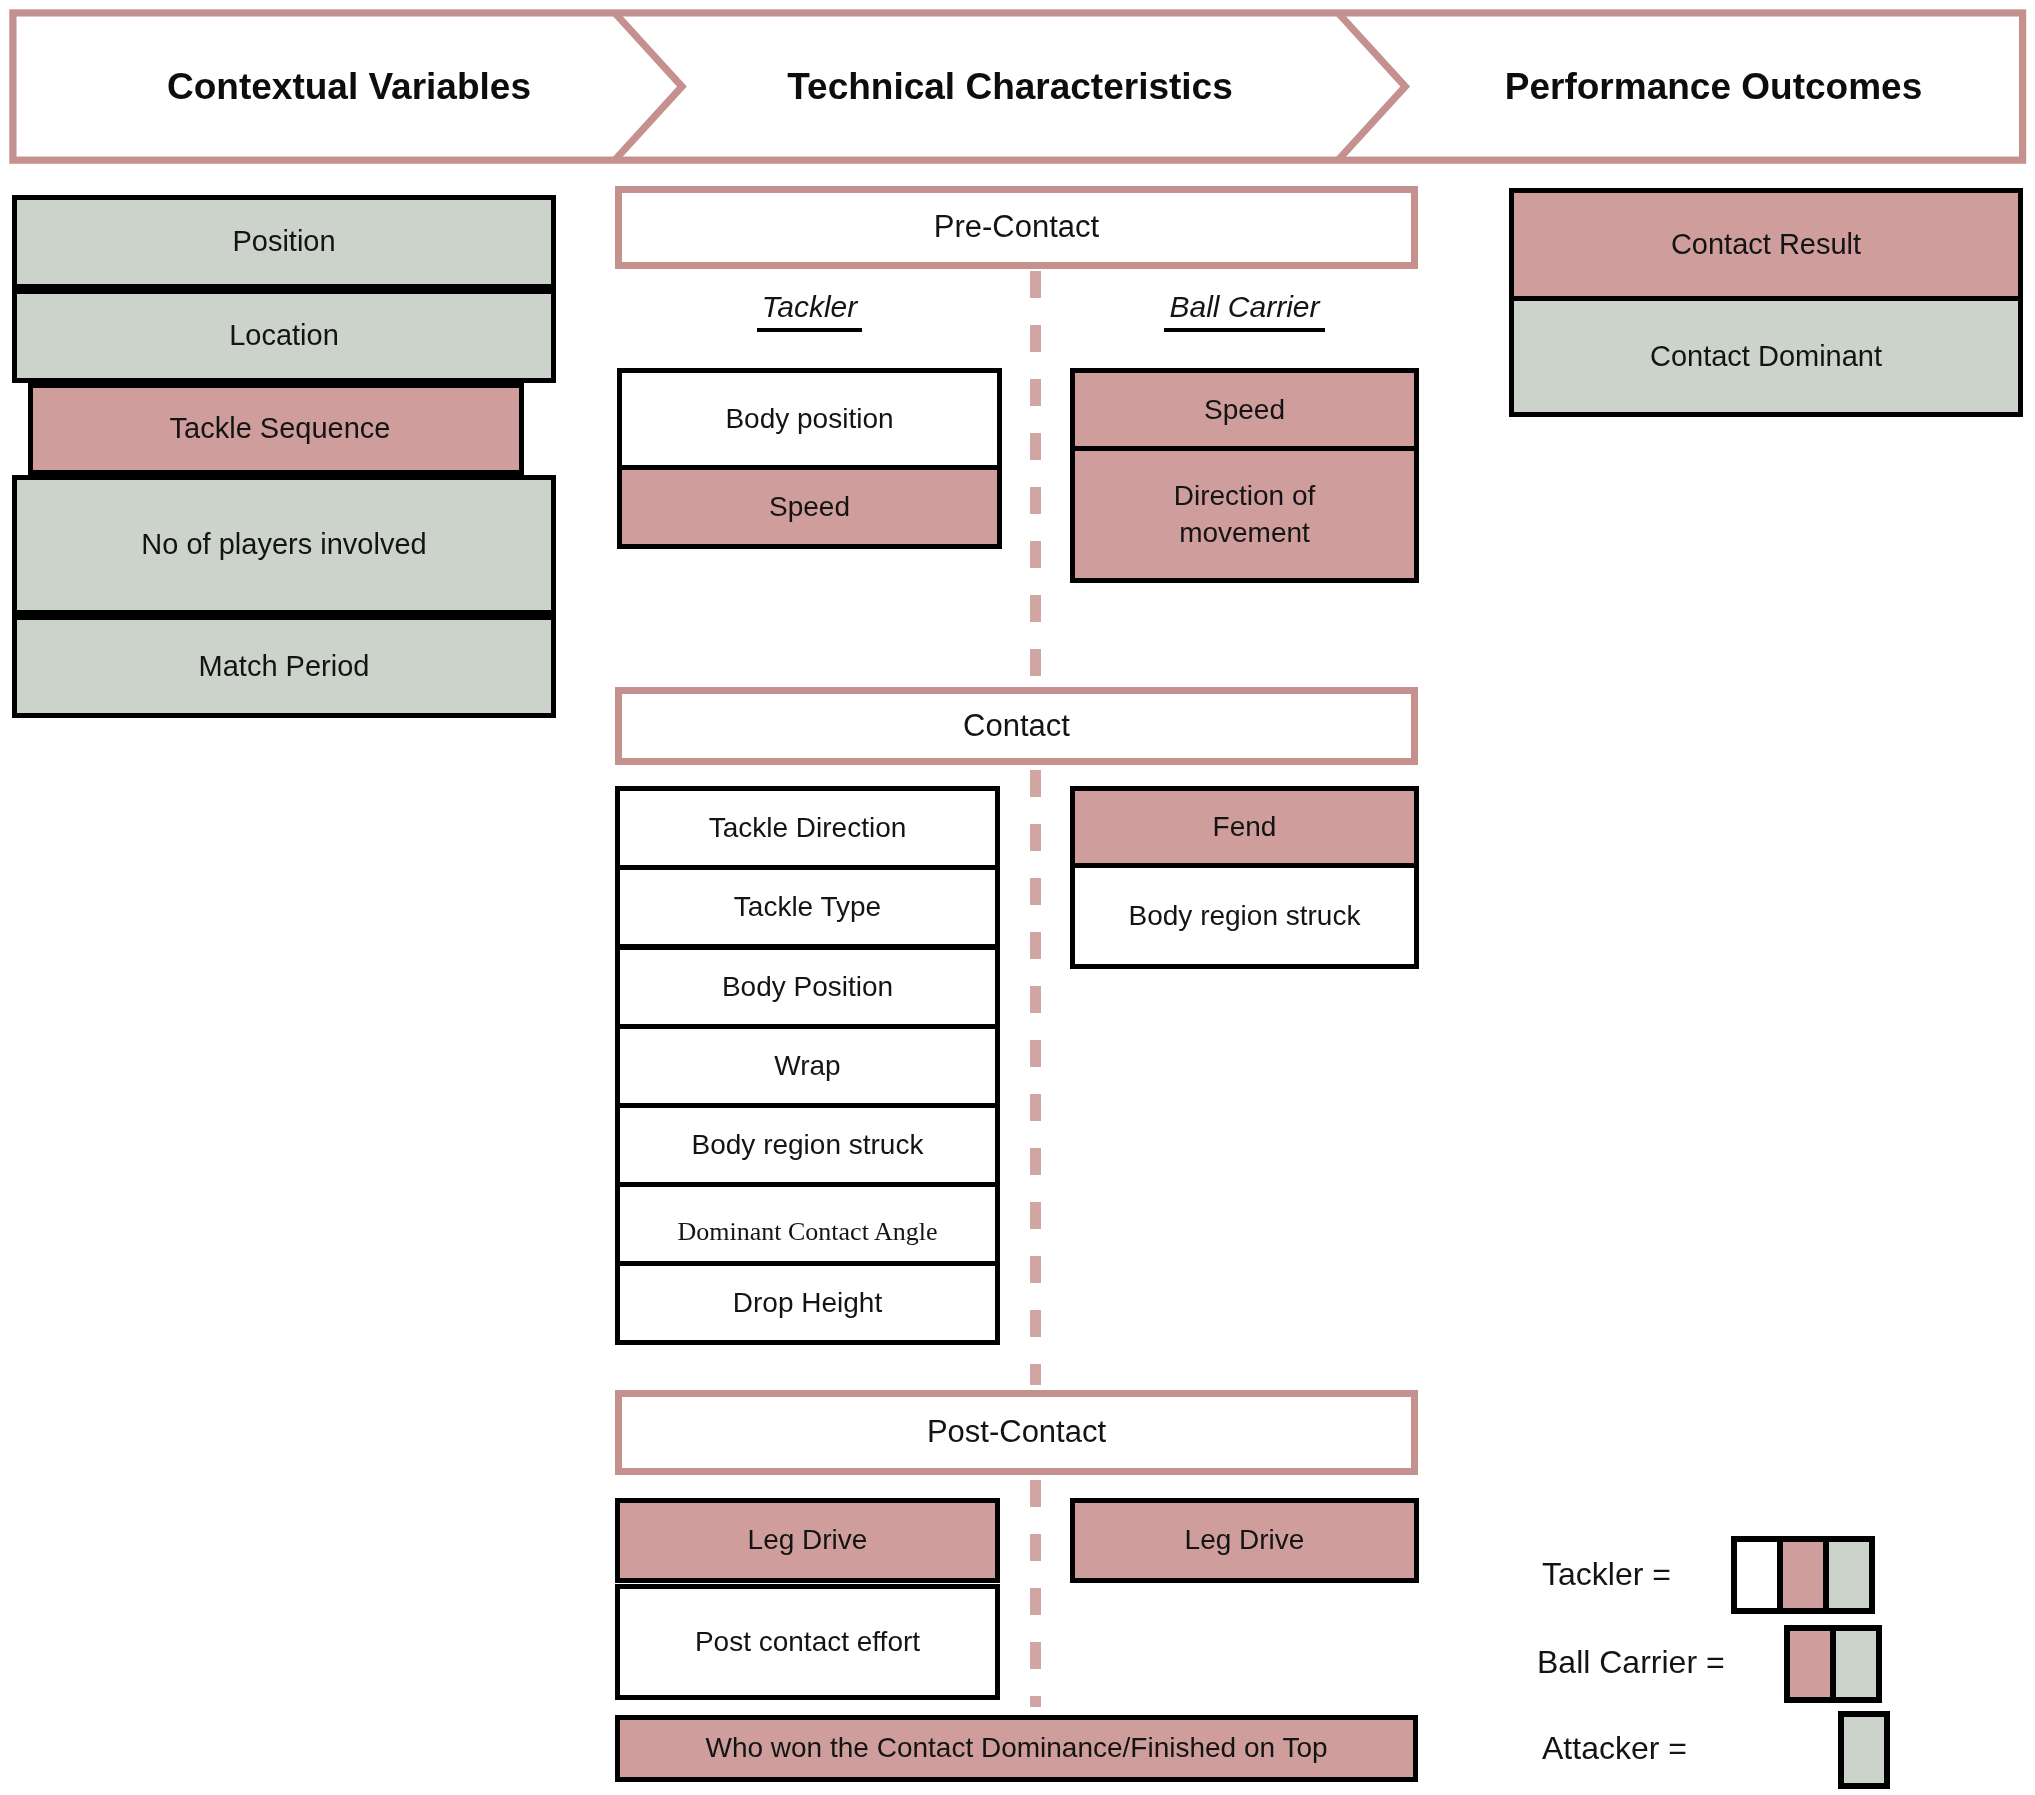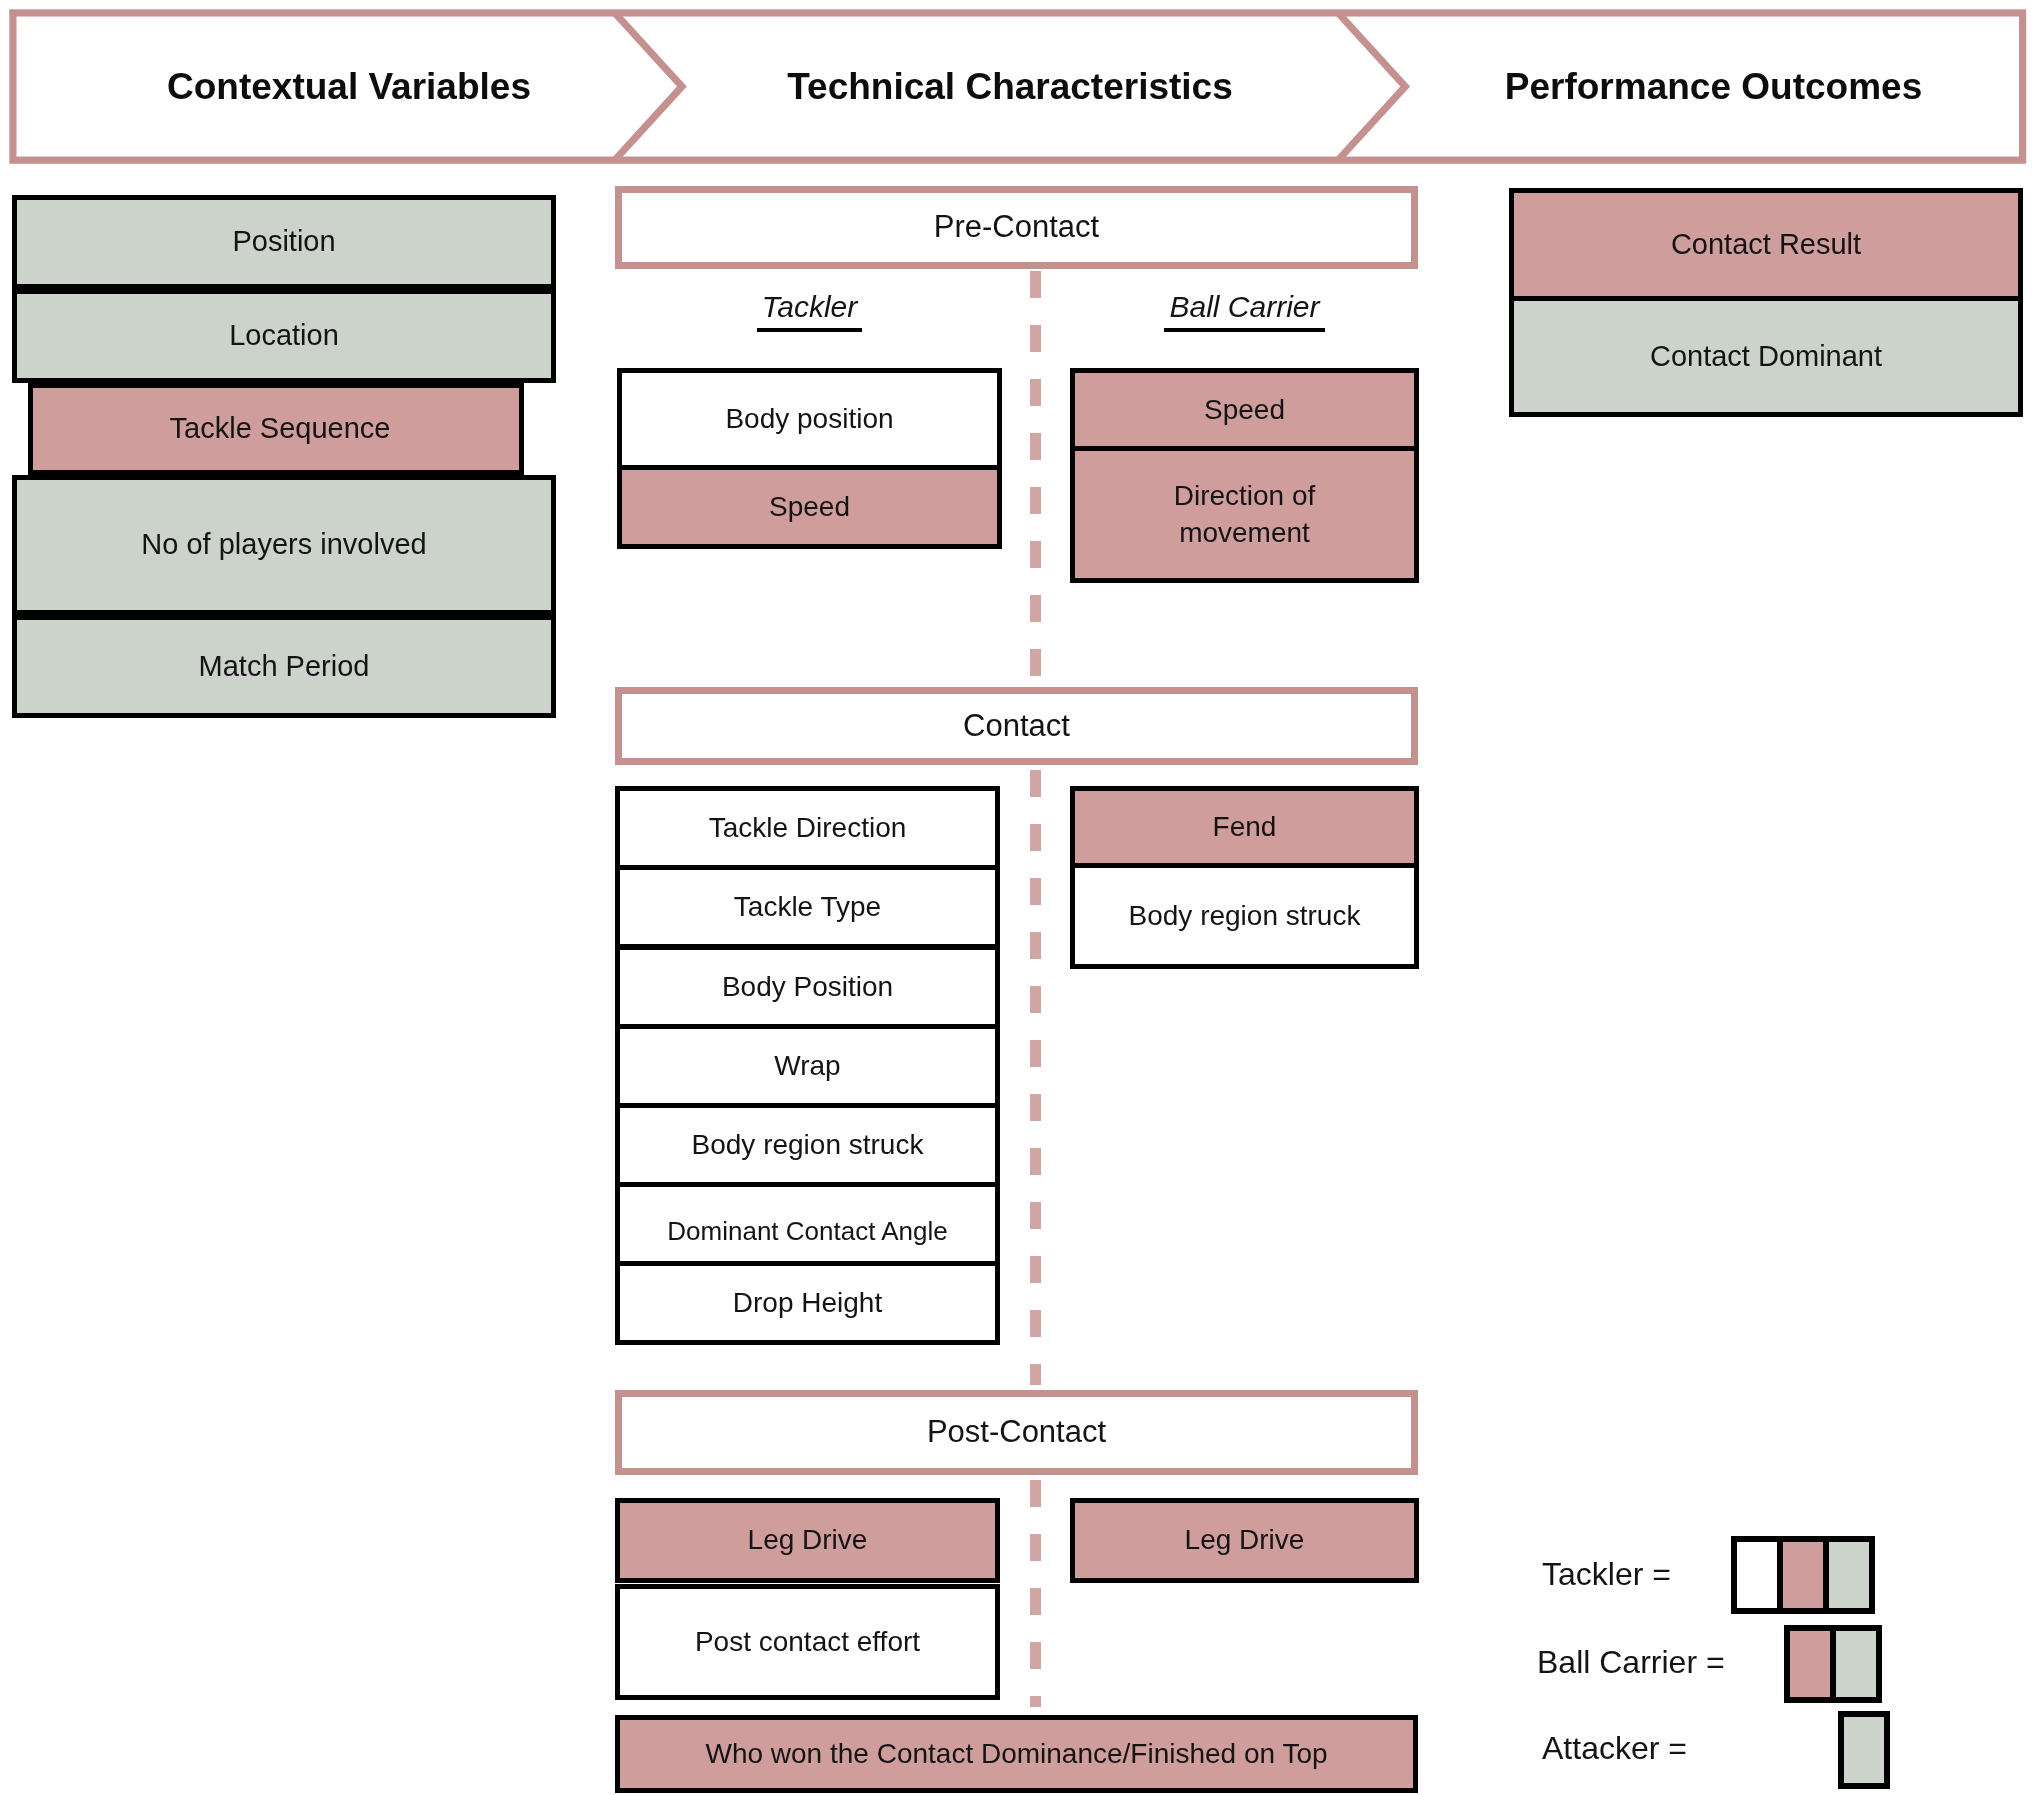--- a/index.html
+++ b/index.html
@@ -74,34 +74,34 @@
   <div class="box bk fill-pink t54" style="left:1070px;top:368px;width:349px;height:84px;">Speed</div>
   <div class="box bk fill-pink t54" style="left:1070px;top:446px;width:349px;height:137px;padding:8px 57px;">Direction of movement</div>
 
   <div class="box phasehdr" style="left:615px;top:687px;width:803px;height:78px;">Contact</div>
 
   <div class="box bk fill-white t54" style="left:615px;top:786px;width:385px;height:84px;">Tackle Direction</div>
   <div class="box bk fill-white t54" style="left:615px;top:865px;width:385px;height:84px;">Tackle Type</div>
   <div class="box bk fill-white t54" style="left:615px;top:945px;width:385px;height:84px;">Body Position</div>
   <div class="box bk fill-white t54" style="left:615px;top:1024px;width:385px;height:84px;">Wrap</div>
   <div class="box bk fill-white t54" style="left:615px;top:1103px;width:385px;height:84px;">Body region struck</div>
-  <div class="box bk fill-white t50" style="left:615px;top:1182px;width:385px;height:100px;">Dominant Contact Angle</div>
+  <div class="box bk fill-white t50" style="left:615px;top:1182px;width:385px;height:100px;font-family:Liberation Serif, serif;">Dominant Contact Angle</div>
   <div class="box bk fill-white t54" style="left:615px;top:1261px;width:385px;height:84px;">Drop Height</div>
 
   <div class="box bk fill-pink t54" style="left:1070px;top:786px;width:349px;height:82px;">Fend</div>
   <div class="box bk fill-white t54" style="left:1070px;top:863px;width:349px;height:106px;">Body region struck</div>
 
   <div class="box phasehdr" style="left:615px;top:1390px;width:803px;height:85px;">Post-Contact</div>
 
   <div class="box bk fill-pink t54" style="left:615px;top:1498px;width:385px;height:85px;">Leg Drive</div>
   <div class="box bk fill-white t54" style="left:615px;top:1584px;width:385px;height:116px;">Post contact effort</div>
 
   <div class="box bk fill-pink t54" style="left:1070px;top:1498px;width:349px;height:85px;">Leg Drive</div>
 
-  <div class="box bk fill-pink t54" style="left:615px;top:1715px;width:803px;height:78px;text-align:right;">Who won the Contact Dominance/Finished on Top</div>
+  <div class="box bk fill-pink t54" style="left:615px;top:1715px;width:803px;height:67px;text-align:right;">Who won the Contact Dominance/Finished on Top</div>
 
   <div class="legend-label" style="left:1542px;top:1556px;">Tackler =</div>
   <div class="swgroup" style="left:1731px;top:1536px;">
     <div class="sw sw-white"></div>
     <div class="sw sw-pink"></div>
     <div class="sw sw-green"></div>
   </div>
 
   <div class="legend-label" style="left:1537px;top:1644px;">Ball Carrier =</div>
   <div class="swgroup" style="left:1784px;top:1625px;">

